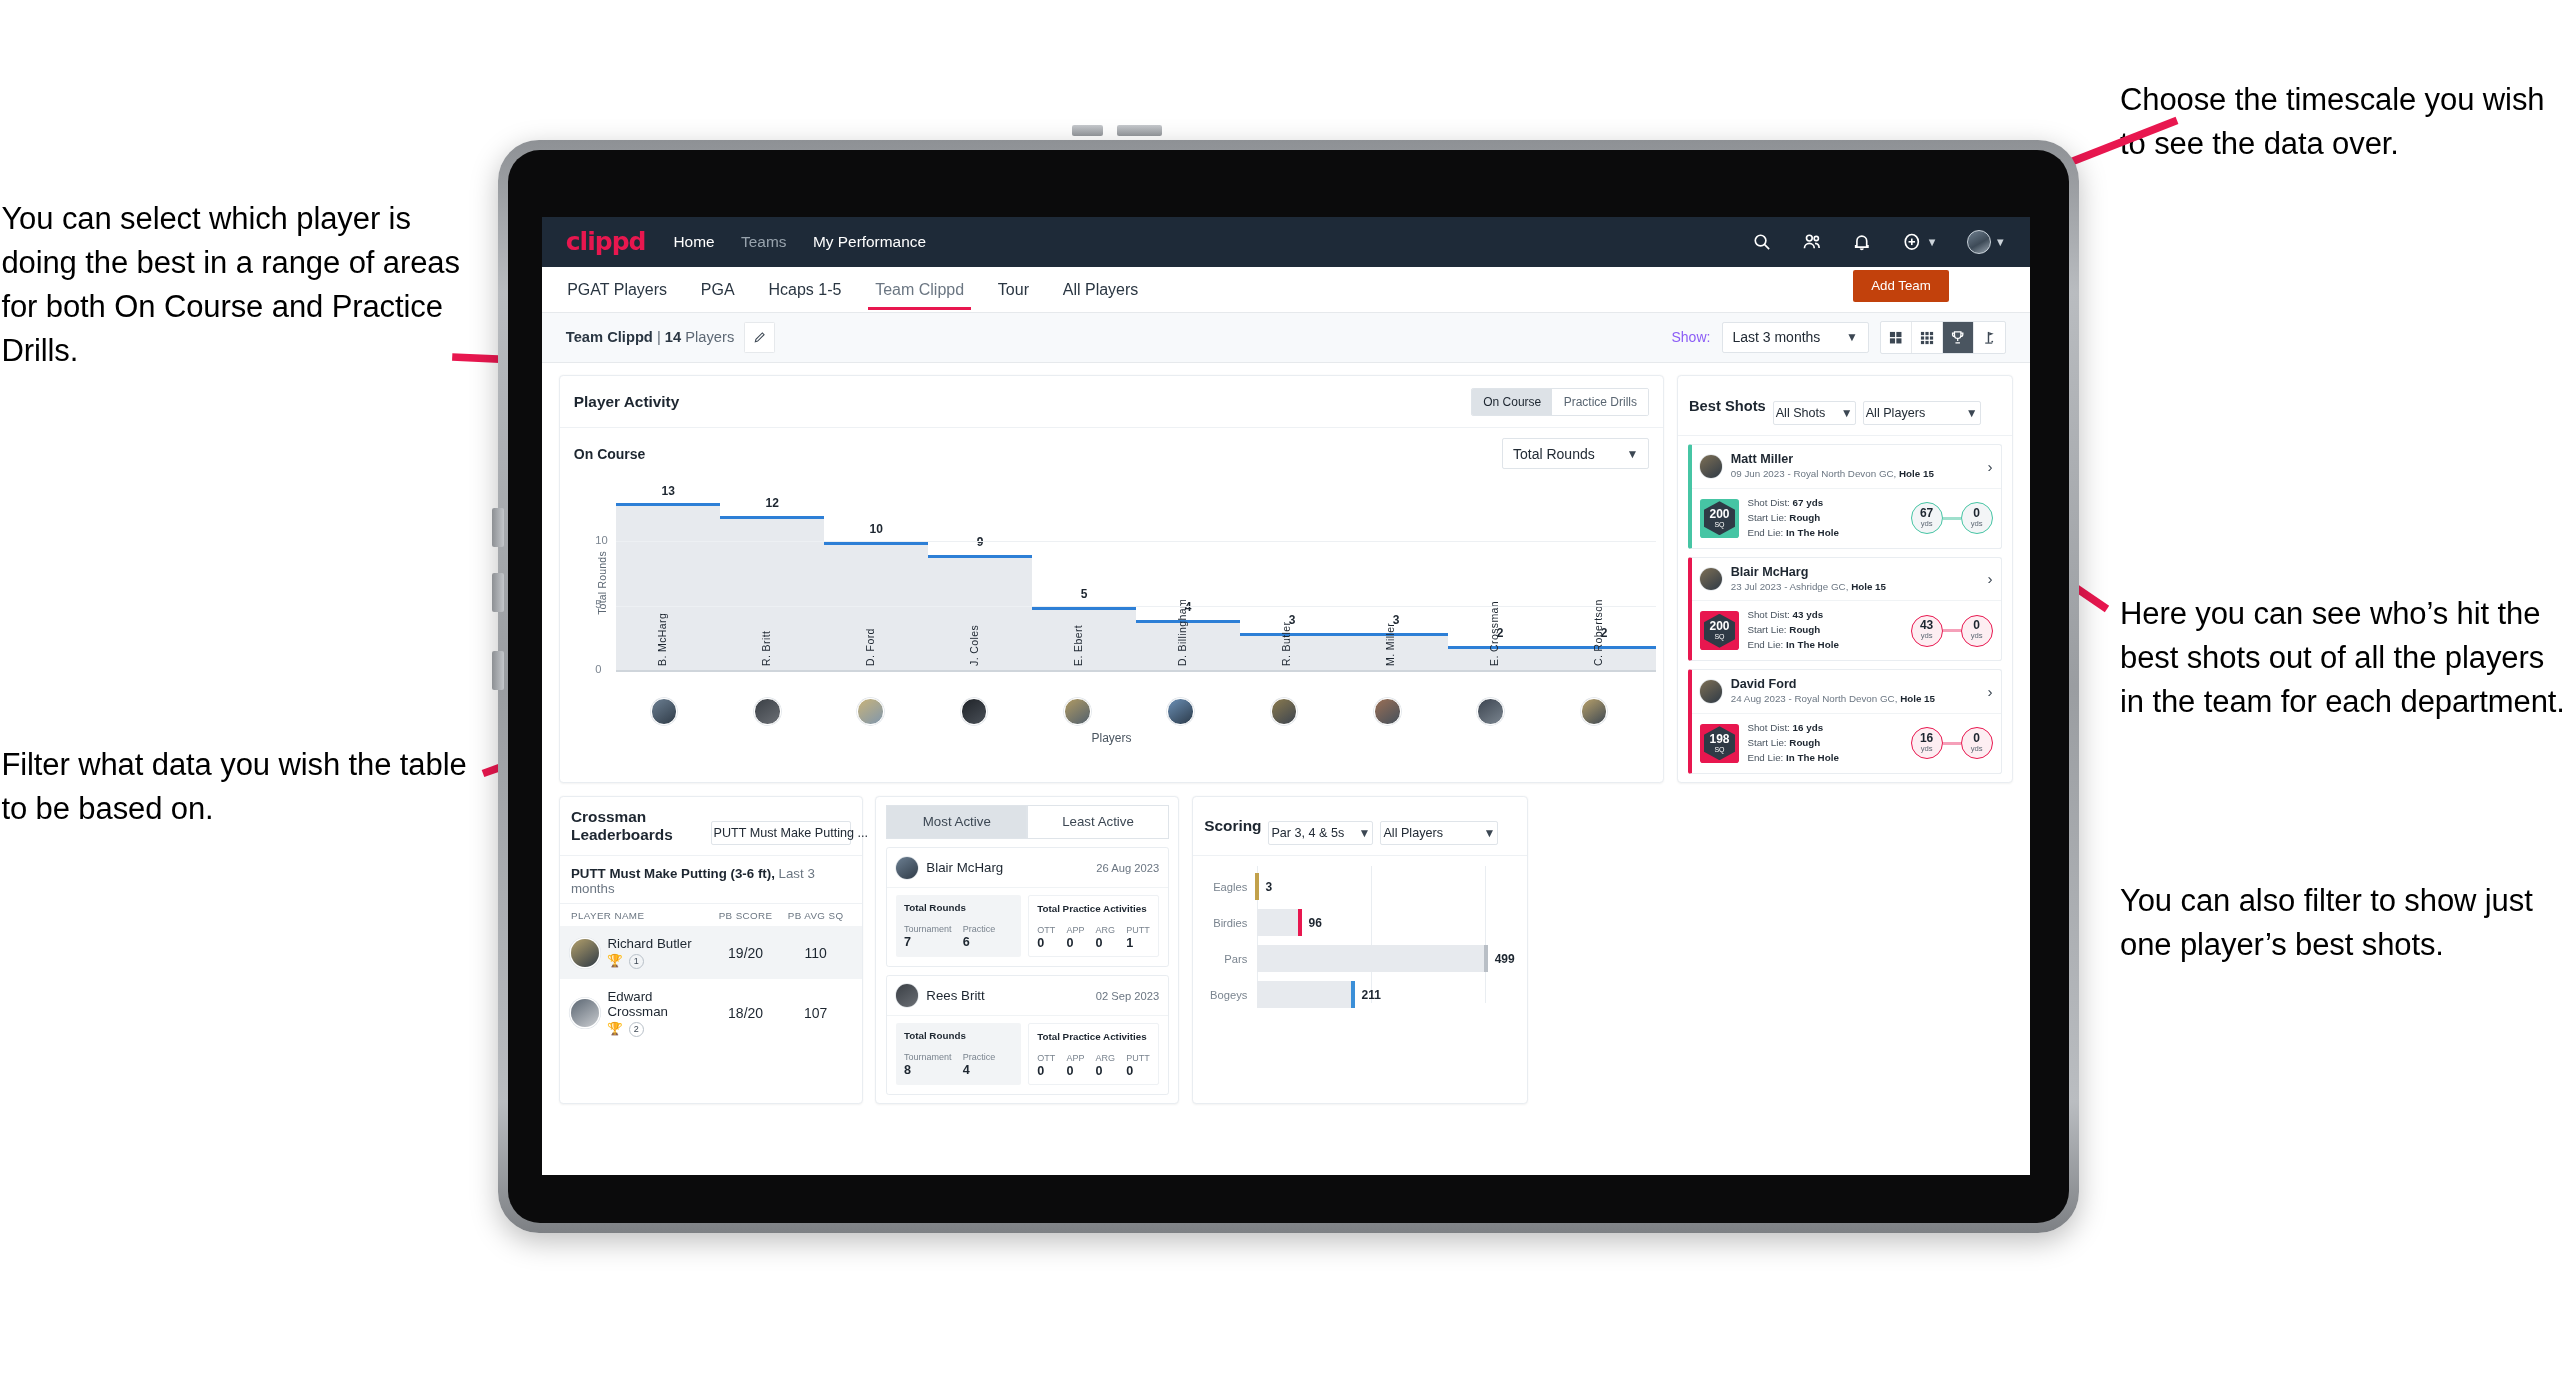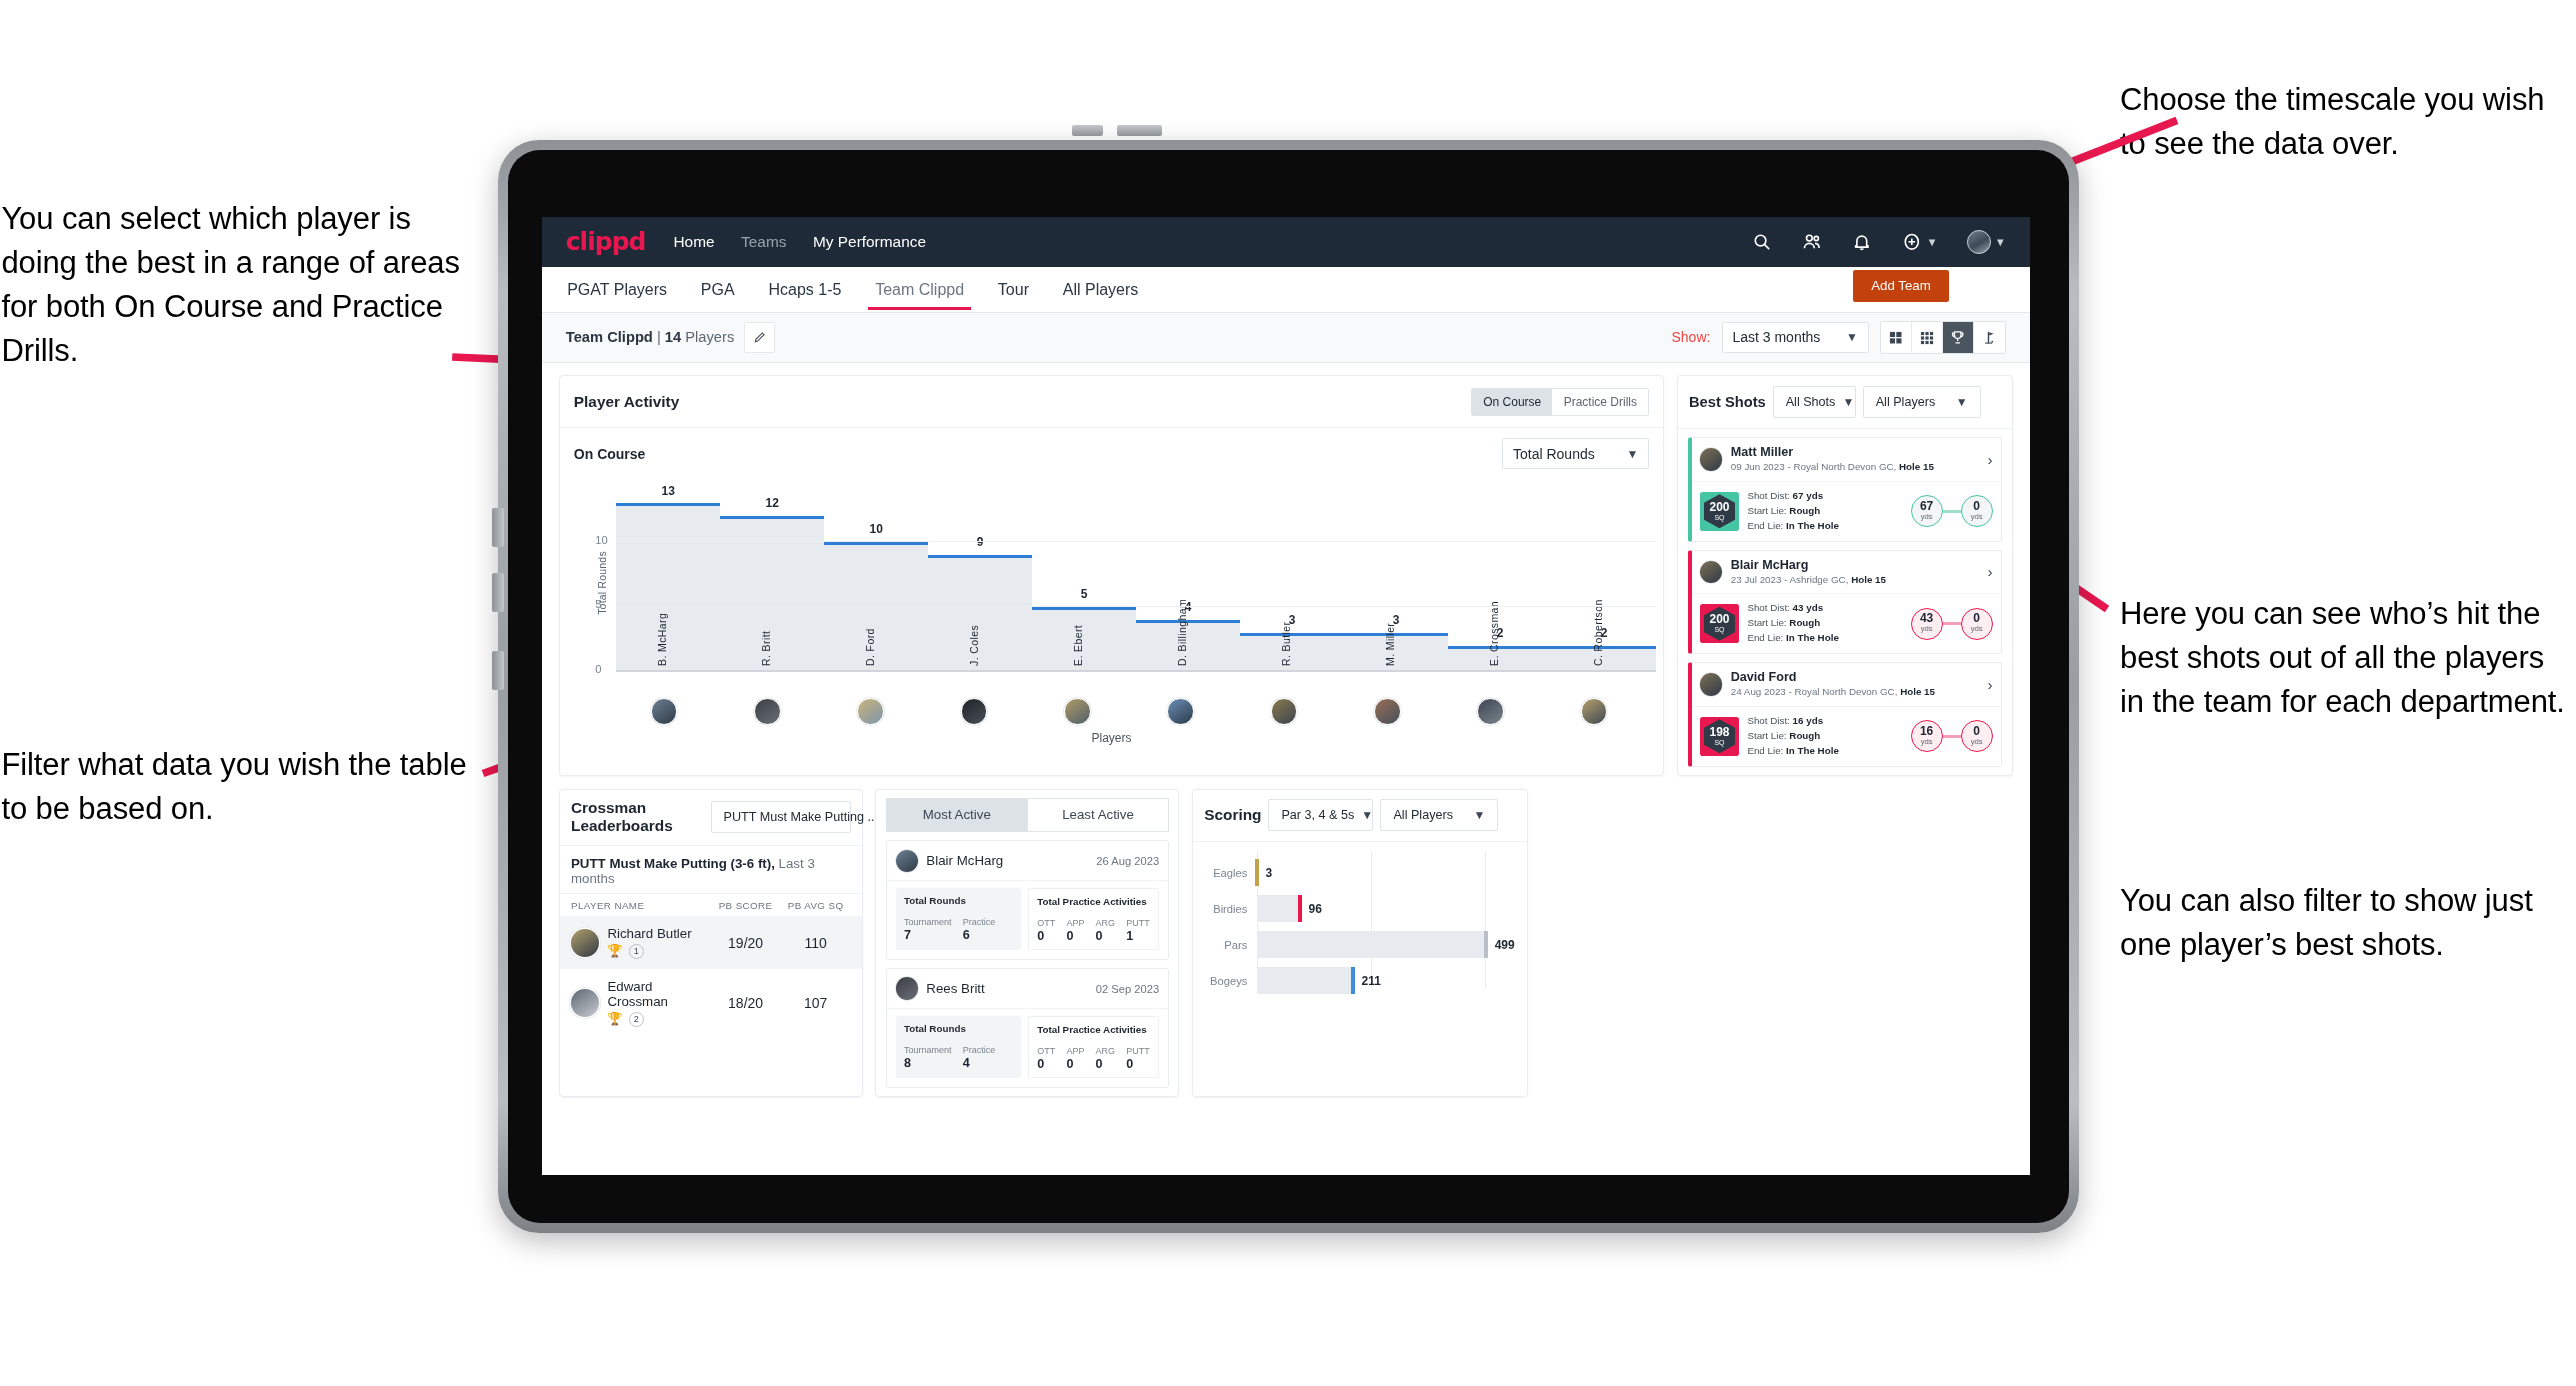--- a/index.html
+++ b/index.html
@@ -104,21 +104,21 @@
   .team-label { font-size: 14.7px; color: #2a3642; }
   .team-label b { font-weight: 700; }
   .team-label .muted { color: #5d6874; }
   .edit-btn {
     width: 31px; height: 31px; background:#fff; border:0.7px solid #e6e9ec;
     margin-left: 9.8px; display:flex; align-items:center; justify-content:center;
     border-radius: 1.4px;
   }
   .edit-btn svg { width: 14px; height: 14px; }
   .sub-right { margin-left:auto; display:flex; align-items:center; gap: 11.2px; }
-  .show-label { font-size: 14px; color: #ef4444; }
+  .show-label { font-size: 14px; color: #8b5cf6; }
   .sel {
     background:#fff; border:0.7px solid #dfe4e9; border-radius: 2.1px;
     height: 31px; display:flex; align-items:center; padding: 0 9.8px;
     font-size: 14px; color:#222b35; gap: 7px; white-space: nowrap;
   }
   .sel .cv { margin-left:auto; color:#3c4753; font-size: 12px; }
   #period-select { width: 147px; }
   .viewtoggle { display:flex; border:0.7px solid #dfe4e9; border-radius:2.1px; overflow:hidden; background:#fff; }
   .vt { width: 31px; height: 31px; display:flex; align-items:center; justify-content:center; border-right:0.7px solid #e6e9ec; }
   .vt:last-child { border-right: none; }
@@ -185,21 +185,21 @@
   .pav {
     width: 26.6px; height: 26.6px; border-radius:50%; border:1.4px solid #fff;
     box-shadow: 0 0 0 0.7px #dde2e7;
   }
   .xlabel { text-align:center; font-size: 12px; color:#4a5560; padding-top: 5.6px; }
 
   
   #best-shots { width: 336px; flex: 0 0 336px; }
   .bs-hd { display:flex; align-items:center; padding: 9.8px 11.2px; gap: 7px; border-bottom:0.7px solid #eef1f4; }
   .bs-hd .card-title { font-size: 14.7px; }
-  .sel.small { height: 32px; font-size: 12.6px; padding: 0 12px; }
+  .sel.small { height: 24px; font-size: 12.6px; padding: 0 2px; margin-top: 15px; }
   #shots-select { width: 83px; }
   #players-select { width: 118px; }
   .shotcard {
     margin: 8.4px 9.8px; border:0.7px solid #e9edf1; border-radius:2.8px;
     border-left: 4.2px solid #46c5a4; position:relative; background:#fff;
   }
   .shotcard.pink { border-left-color: #e8174f; }
   .sc-top { display:flex; align-items:center; padding: 7px 8.4px; gap: 8.4px; border-bottom:0.7px solid #f0f3f5; }
   .sc-av { width: 22.4px; height: 22.4px; border-radius:50%; flex:0 0 22.4px; box-shadow: 0 0 0 0.7px #e1e6ea; }
   .sc-name { font-size: 12.6px; font-weight:700; color:#1d2630; line-height:1.25; }

